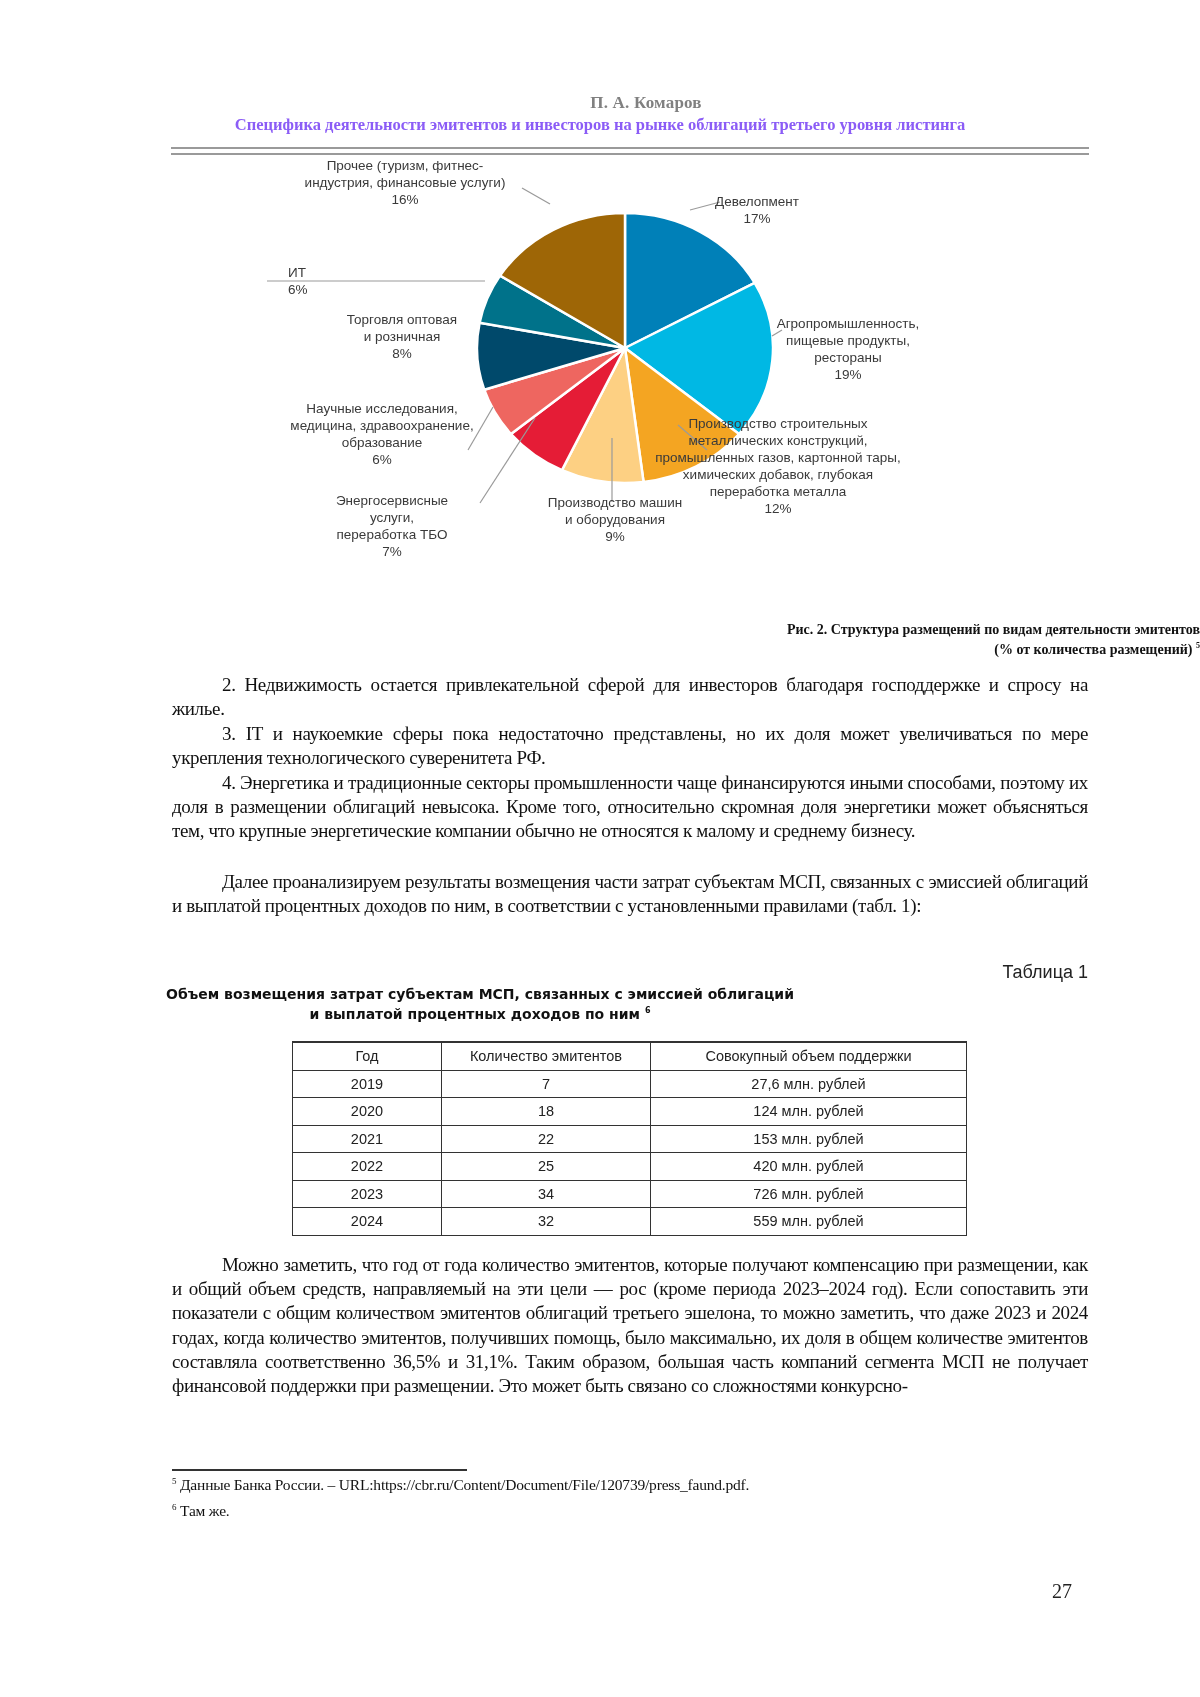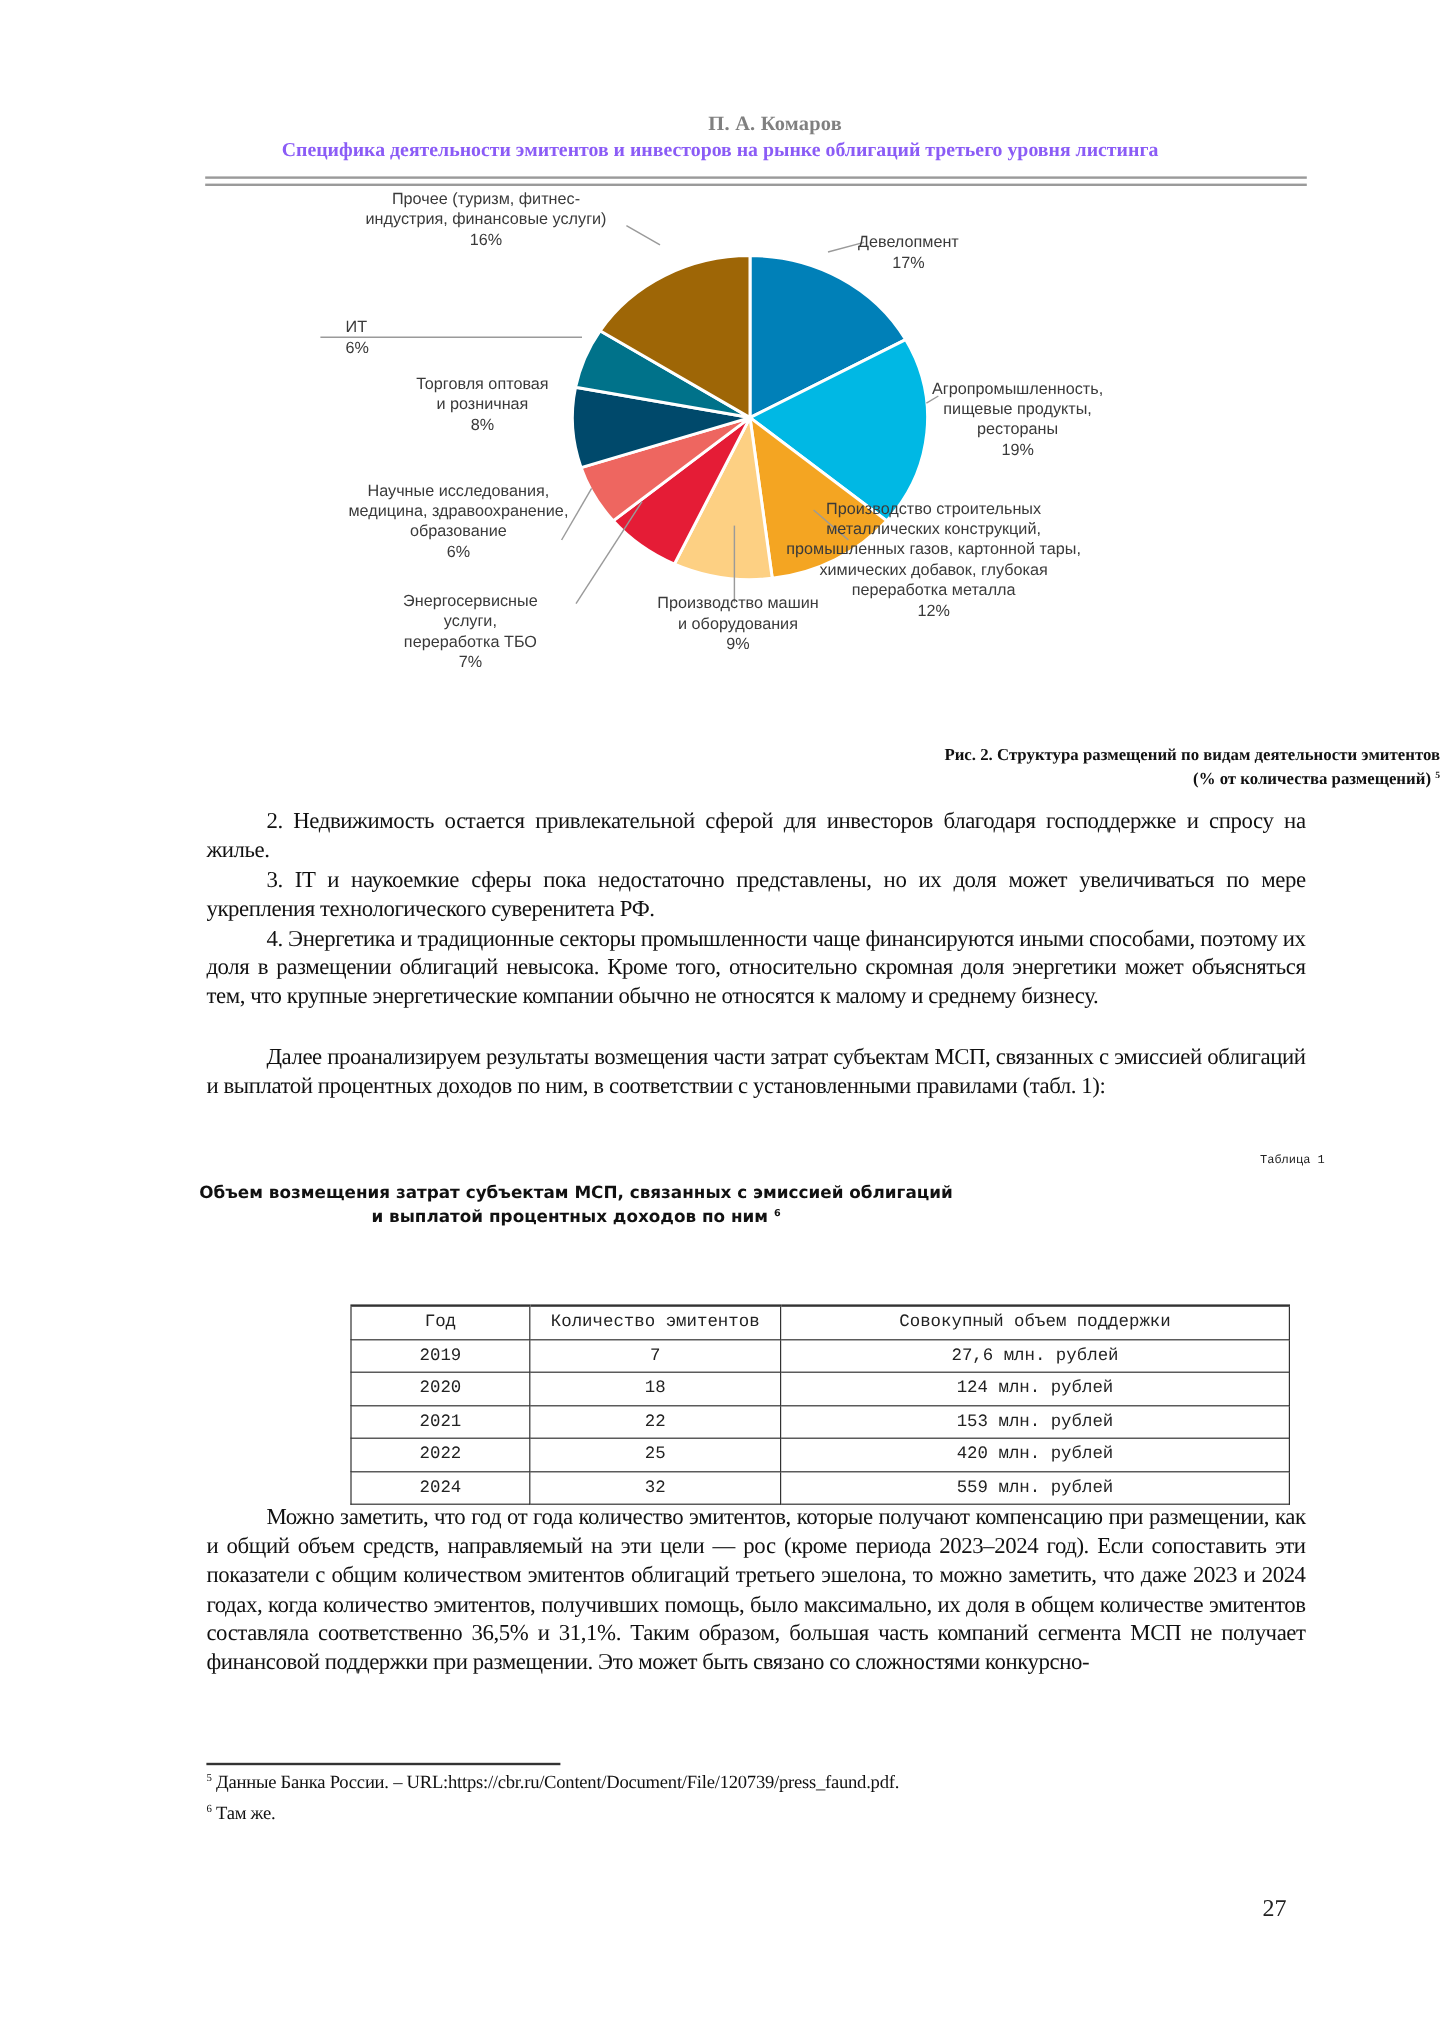--- a/index.html
+++ b/index.html
@@ -12,25 +12,25 @@
 
   #chart { position: absolute; left: 0; top: 150px; }
   .pie-label { font-family: "Liberation Sans", "DejaVu Sans", sans-serif; font-size: 13.5px; fill: #3a3a3a; }
 
   .caption { position: absolute; left: 0; width: 1200px; text-align: right; font-family: Liberation Serif, serif; font-weight: bold; font-size: 14px; color: #111; }
   .caption sup { font-size: 8px; }
 
   .para { position: absolute; left: 172px; width: 916px; font-family: "Liberation Serif", serif; font-size: 19px; line-height: 24.2px; text-align: justify; color: #111; letter-spacing: -0.35px; }
   .para .ind { display: inline-block; width: 50px; }
 
-  .table-num { position: absolute; right: 96px; top: 962px; font-family: Liberation Mono, monospace; font-size: 10px; color: #222; }
+  .table-num { position: absolute; right: 112px; top: 962px; font-family: Liberation Sans, sans-serif; font-size: 18px; color: #222; }
   .table-title { position: absolute; left: 0; width: 960px; text-align: center; font-family: "DejaVu Sans", "Liberation Sans", sans-serif; font-weight: bold; font-size: 14px; color: #111; }
   .table-title sup { font-size: 8px; }
 
-  table.data { position: absolute; left: 292px; top: 1087px; width: 783px; border-collapse: collapse; font-family: Liberation Mono, monospace; font-size: 14.5px; color: #222; }
+  table.data { position: absolute; left: 292px; top: 1041px; width: 675px; border-collapse: collapse; font-family: Liberation Sans, sans-serif; font-size: 14.5px; color: #222; }
   table.data td, table.data th { border: 1px solid #333; text-align: center; height: 26.5px; padding: 0; font-weight: normal; }
   table.data th { border-top: 2px solid #333; }
   table.data col.c1 { width: 149px; }
   table.data col.c2 { width: 209px; }
 
   .fn-rule { position: absolute; left: 172px; top: 1469px; width: 295px; height: 1.5px; background: #333; }
   .footnote { position: absolute; left: 172px; font-family: "Liberation Serif", serif; font-size: 15.5px; color: #111; letter-spacing: -0.2px; }
   .footnote sup { font-size: 9px; }
   .page-num { position: absolute; left: 1052px; top: 1580px; font-family: "Liberation Serif", serif; font-size: 20px; color: #222; }
 </style>
@@ -125,20 +125,25 @@
       <td>2021</td>
       <td>22</td>
       <td>153 млн. рублей</td>
     </tr>
     <tr>
       <td>2022</td>
       <td>25</td>
       <td>420 млн. рублей</td>
     </tr>
     <tr>
+      <td>2023</td>
+      <td>34</td>
+      <td>726 млн. рублей</td>
+    </tr>
+    <tr>
       <td>2024</td>
       <td>32</td>
       <td>559 млн. рублей</td>
     </tr>
   </tbody>
 </table>
 
 <div class="para" style="top:1253px"><span class="ind"></span><span>Можно заметить, что год от года количество эмитентов, которые получают компенсацию при размещении, как и общий объем средств, направляемый на эти цели — рос (кроме периода 2023–2024 год). Если сопоставить эти показатели с общим количеством эмитентов облигаций третьего эшелона, то можно заметить, что даже 2023 и 2024 годах, когда количество эмитентов, получивших помощь, было максимально, их доля в общем количестве эмитентов составляла со­ответственно 36,5% и 31,1%. Таким образом, большая часть компаний сегмента МСП не получа­ет финансовой поддержки при размещении. Это может быть связано со сложностями конкурсно-</span></div>
 
 <div class="fn-rule"></div>

